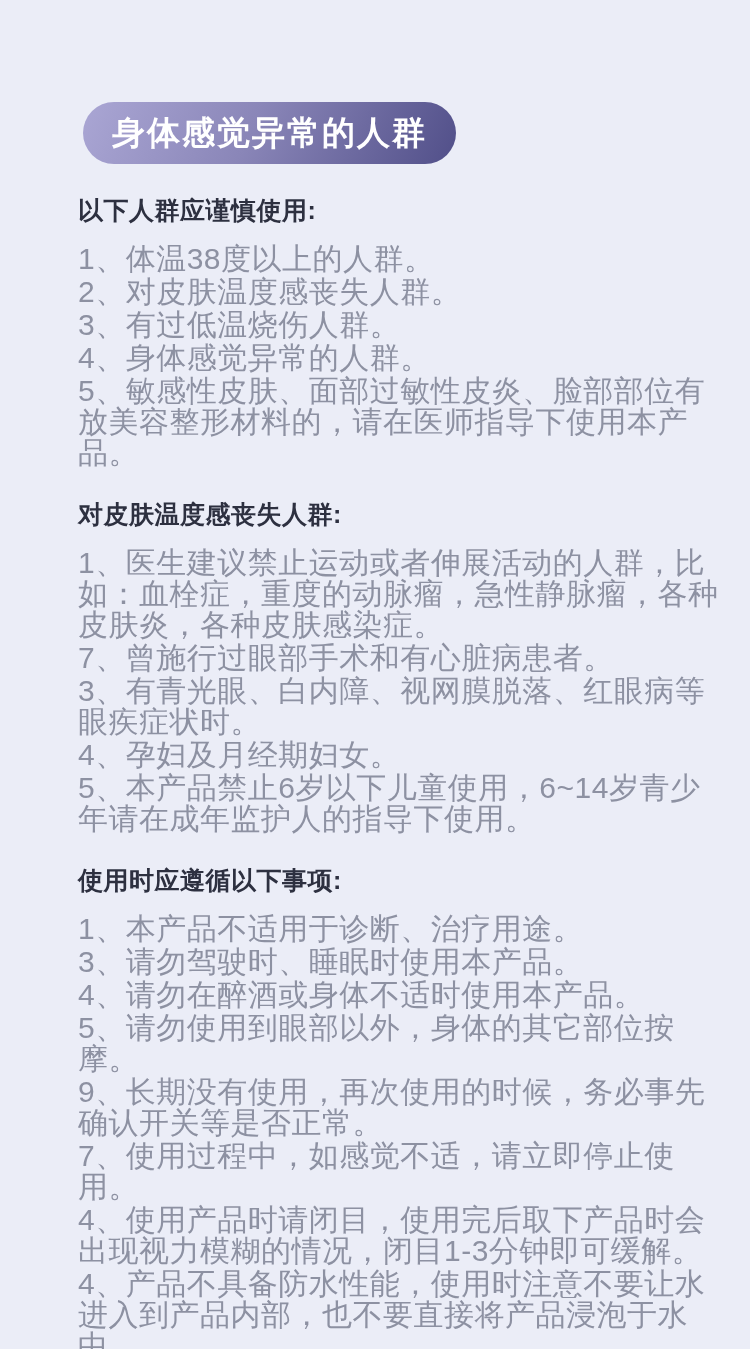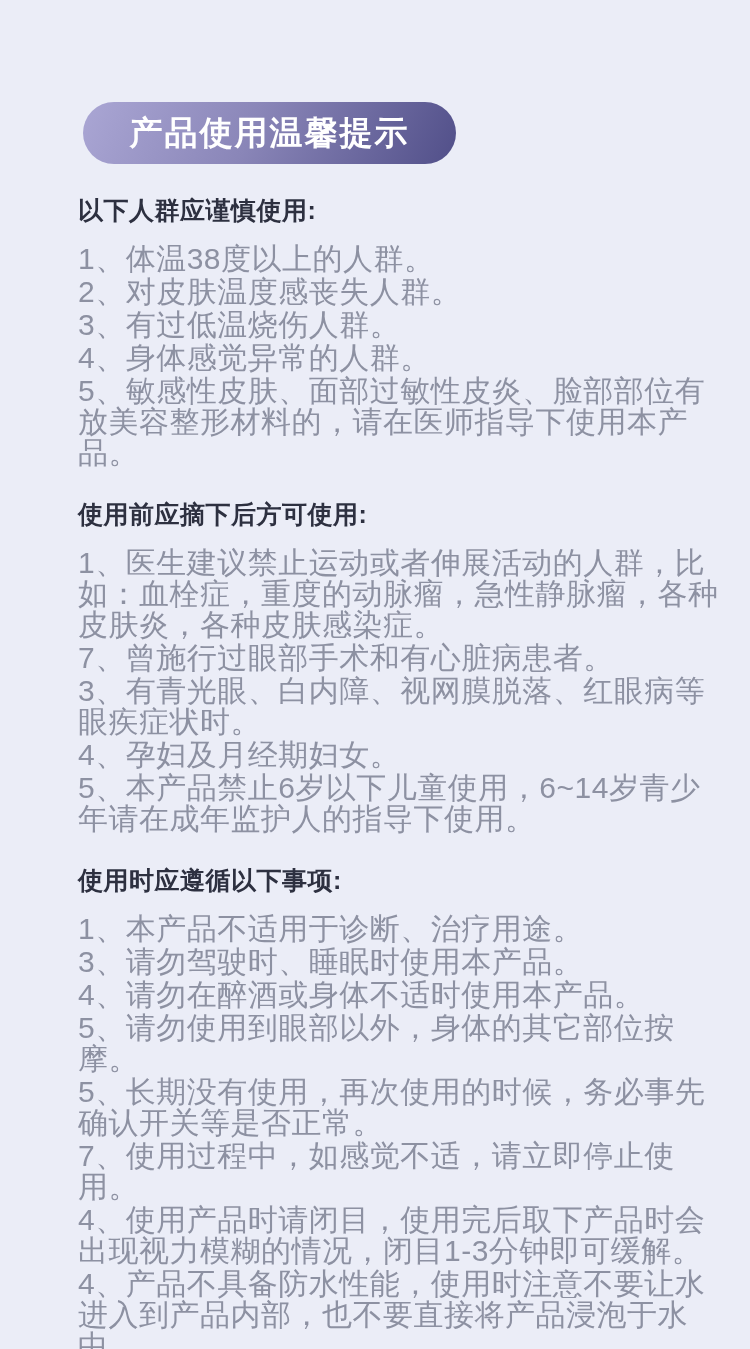--- a/index.html
+++ b/index.html
@@ -46,52 +46,52 @@
     margin: 2px 0;
     letter-spacing: 0.5px;
   }
 </style>
 </head>
 <body>
 
 <div class="page">
 
   <div class="badge">
-    <span>产品使用温馨提示</span>
+    <span>身体感觉异常的人群</span>
   </div>
 
   <div class="section">
     <h2 class="section-heading">以下人群应谨慎使用:</h2>
     <ul class="item-list">
       <li class="item">1、体温38度以上的人群。</li>
       <li class="item">2、对皮肤温度感丧失人群。</li>
       <li class="item">3、有过低温烧伤人群。</li>
       <li class="item">4、身体感觉异常的人群。</li>
       <li class="item">5、敏感性皮肤、面部过敏性皮炎、脸部部位有放美容整形材料的，请在医师指导下使用本产品。</li>
     </ul>
   </div>
 
   <div class="section">
-    <h2 class="section-heading">使用前应摘下后方可使用:</h2>
+    <h2 class="section-heading">对皮肤温度感丧失人群:</h2>
     <ul class="item-list">
       <li class="item">1、医生建议禁止运动或者伸展活动的人群，比如：血栓症，重度的动脉瘤，急性静脉瘤，各种皮肤炎，各种皮肤感染症。</li>
       <li class="item">7、曾施行过眼部手术和有心脏病患者。</li>
       <li class="item">3、有青光眼、白内障、视网膜脱落、红眼病等眼疾症状时。</li>
       <li class="item">4、孕妇及月经期妇女。</li>
       <li class="item">5、本产品禁止6岁以下儿童使用，6~14岁青少年请在成年监护人的指导下使用。</li>
     </ul>
   </div>
 
   <div class="section">
     <h2 class="section-heading">使用时应遵循以下事项:</h2>
     <ul class="item-list">
       <li class="item">1、本产品不适用于诊断、治疗用途。</li>
       <li class="item">3、请勿驾驶时、睡眠时使用本产品。</li>
       <li class="item">4、请勿在醉酒或身体不适时使用本产品。</li>
       <li class="item">5、请勿使用到眼部以外，身体的其它部位按摩。</li>
-      <li class="item">5、长期没有使用，再次使用的时候，务必事先确认开关等是否正常。</li>
+      <li class="item">9、长期没有使用，再次使用的时候，务必事先确认开关等是否正常。</li>
       <li class="item">7、使用过程中，如感觉不适，请立即停止使用。</li>
       <li class="item">4、使用产品时请闭目，使用完后取下产品时会出现视力模糊的情况，闭目1-3分钟即可缓解。</li>
       <li class="item">4、产品不具备防水性能，使用时注意不要让水进入到产品内部，也不要直接将产品浸泡于水中。</li>
     </ul>
   </div>
 
 </div>
 
 </body></html>

